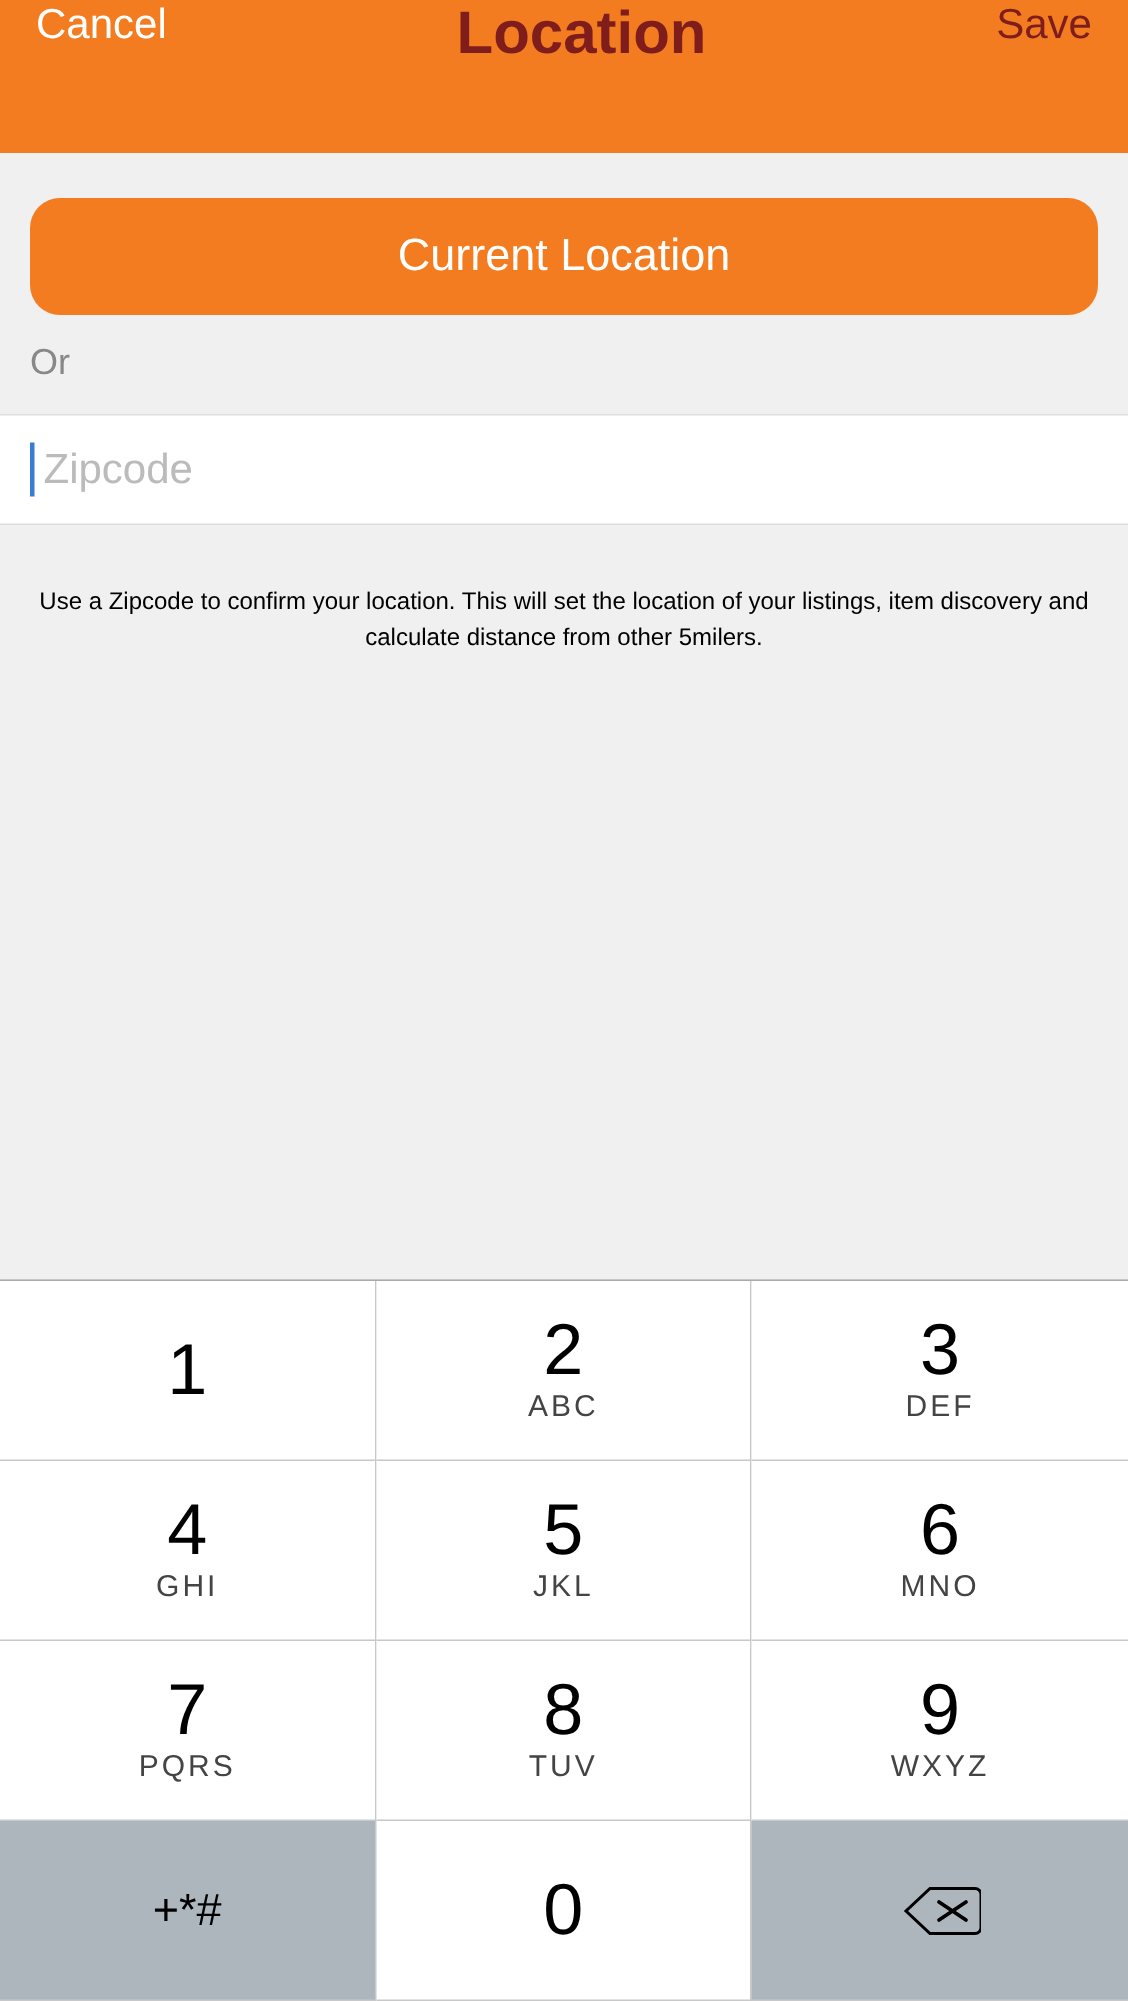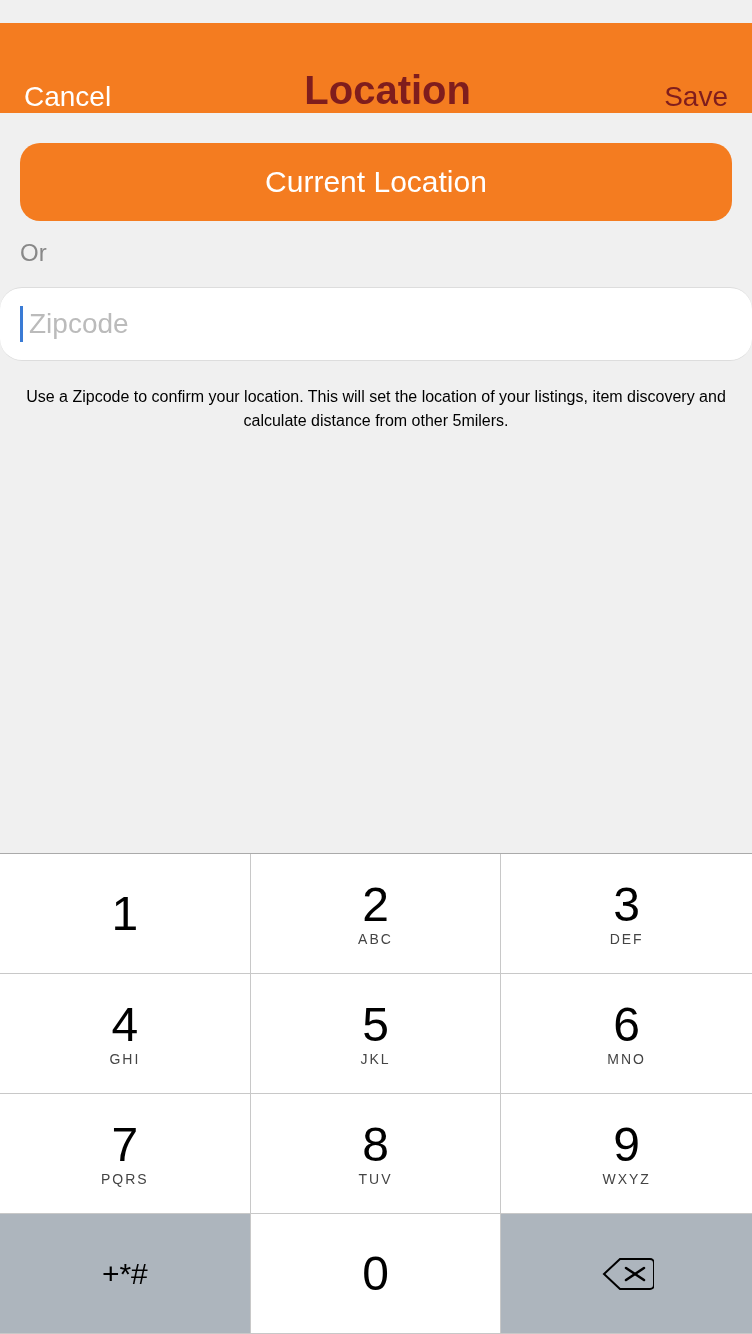--- a/index.html
+++ b/index.html
@@ -15,26 +15,25 @@
       min-height: 1334px;
       background: #f0f0f0;
       display: flex;
       flex-direction: column;
     }
 
     
     #header {
       background: #f47c20;
       display: flex;
-      align-items: flex-end;
+      align-items: flex-start;
       justify-content: space-between;
       padding: 0 24px;
-      height: 90px;
+      height: 102px;
       flex-shrink: 0;
-      margin-top: 23px;
     }
 
     #cancel-button {
       color: #fff;
       font-size: 28px;
       font-weight: 400;
       cursor: pointer;
       background: none;
       border: none;
       outline: none;
@@ -80,25 +79,24 @@
 
     #or-divider {
       color: #888;
       font-size: 24px;
       margin: 18px 0 0;
     }
 
     
     #zipcode-section {
       background: #fff;
-      margin: 20px -20px 0;
+      margin: 20px -20px 16px;
       padding: 18px 20px;
       border-top: 1px solid #ddd;
       border-bottom: 1px solid #ddd;
-      border-radius: 22px;
     }
 
     #zipcode-input-wrapper {
       display: flex;
       align-items: center;
     }
 
     #zipcode-cursor {
       width: 3px;
       height: 36px;
@@ -162,21 +160,21 @@
     }
 
     .key-number {
       font-size: 48px;
       font-weight: 300;
       color: #000;
       line-height: 1;
     }
 
     .key-letters {
-      font-size: 14px;
+      font-size: 20px;
       color: #444;
       letter-spacing: 2px;
       margin-top: 2px;
     }
 
     .key-special {
       background: #adb5bd;
       font-size: 30px;
       color: #000;
       font-weight: 400;

